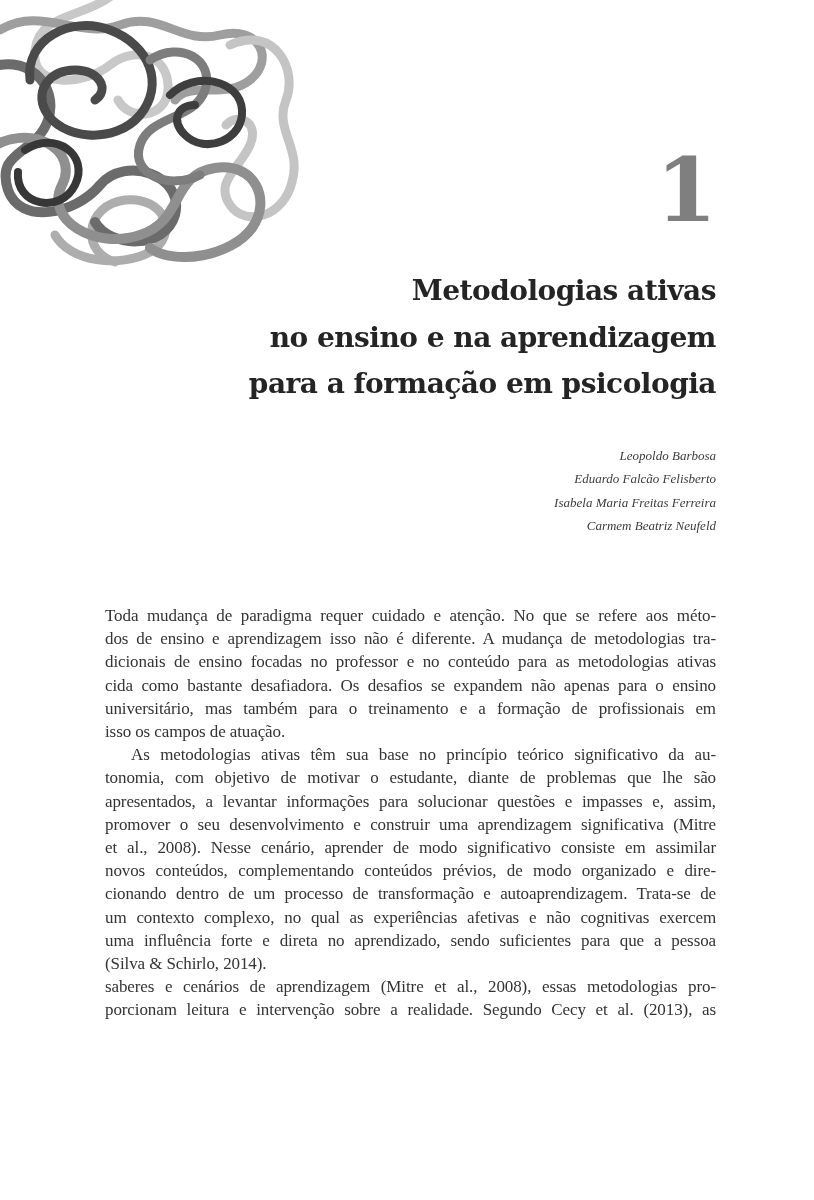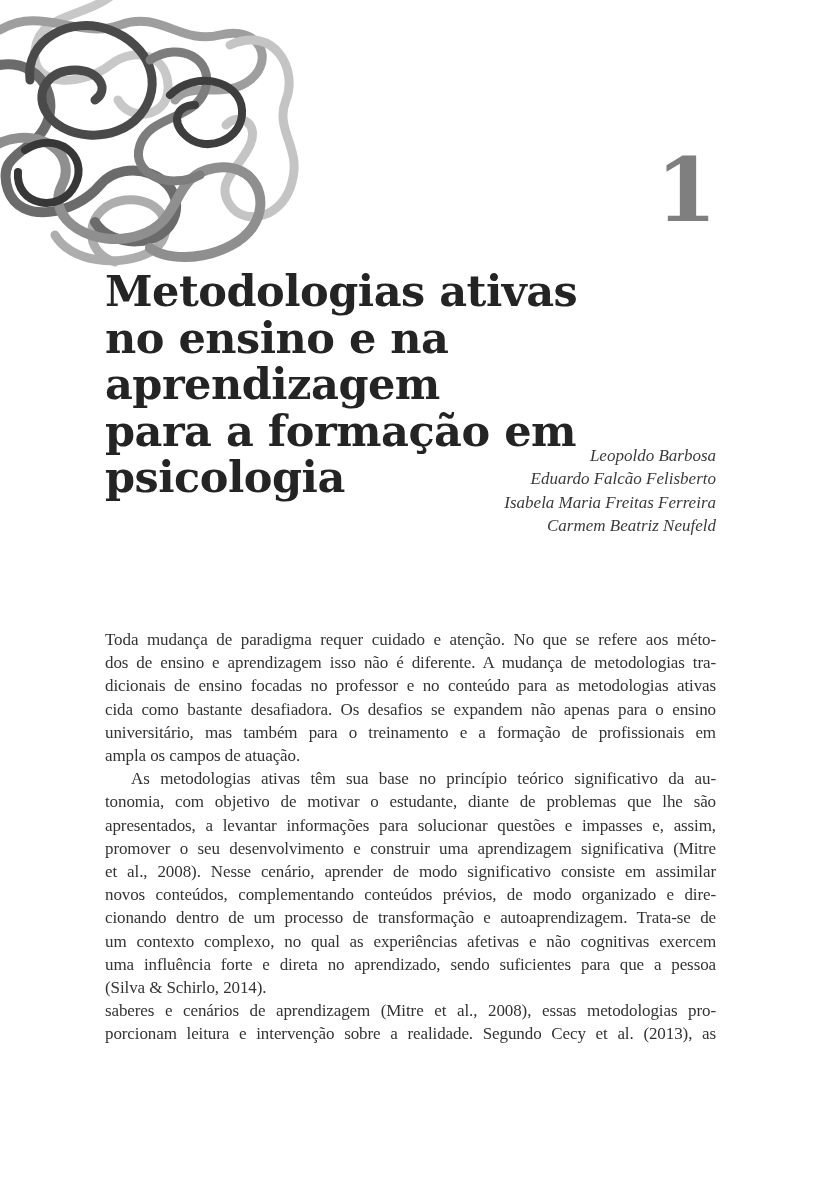--- a/index.html
+++ b/index.html
@@ -26,49 +26,49 @@
     font-weight: bold;
     font-size: 88px;
     line-height: 1;
     color: #7f7f7f;
   }
   .chapter-title {
     position: absolute;
     left: 105px;
     right: 98px;
     top: 268px;
+    text-align: right;
     font-family: "DejaVu Serif", serif;
     font-weight: bold;
-    font-size: 43px;
+    font-size: 28px;
     line-height: 46.5px;
     color: #242424;
     letter-spacing: -0.5px;
   }
   .authors {
     position: absolute;
     left: 105px;
     right: 98px;
     top: 444px;
     text-align: right;
     font-family: "Liberation Serif", serif;
     font-style: italic;
-    font-size: 17px;
+    font-size: 13px;
     line-height: 23.4px;
     color: #3b3b3b;
   }
   .body-text {
     position: absolute;
     left: 105px;
     right: 98px;
     top: 604px;
     font-size: 17px;
     line-height: 23.2px;
     color: #333333;
     letter-spacing: -0.1px;
-    margin-top: 24px;
   }
   .line {
     text-align: justify;
     text-align-last: justify;
   }
   .line.last { text-align-last: left; }
   .line.indent { padding-left: 26px; }
 </style>
 </head>
 <body>
@@ -103,21 +103,21 @@
     <div>Carmem Beatriz Neufeld</div>
   </div>
 
   <div class="body-text">
       <div class="para">
         <div class="line">Toda mudança de paradigma requer cuidado e atenção. No que se refere aos méto-</div>
         <div class="line">dos de ensino e aprendizagem isso não é diferente. A mudança de metodologias tra-</div>
         <div class="line">dicionais de ensino focadas no professor e no conteúdo para as metodologias ativas</div>
         <div class="line">cida como bastante desafiadora. Os desafios se expandem não apenas para o ensino</div>
         <div class="line">universitário, mas também para o treinamento e a formação de profissionais em</div>
-        <div class="line last">ampla os campos de atuação.</div>
+        <div class="line last">isso os campos de atuação.</div>
       </div>
       <div class="para">
         <div class="line indent">As metodologias ativas têm sua base no princípio teórico significativo da au-</div>
         <div class="line">tonomia, com objetivo de motivar o estudante, diante de problemas que lhe são</div>
         <div class="line">apresentados, a levantar informações para solucionar questões e impasses e, assim,</div>
         <div class="line">promover o seu desenvolvimento e construir uma aprendizagem significativa (Mitre</div>
         <div class="line">et al., 2008). Nesse cenário, aprender de modo significativo consiste em assimilar</div>
         <div class="line">novos conteúdos, complementando conteúdos prévios, de modo organizado e dire-</div>
         <div class="line">cionando dentro de um processo de transformação e autoaprendizagem. Trata-se de</div>
         <div class="line">um contexto complexo, no qual as experiências afetivas e não cognitivas exercem</div>

